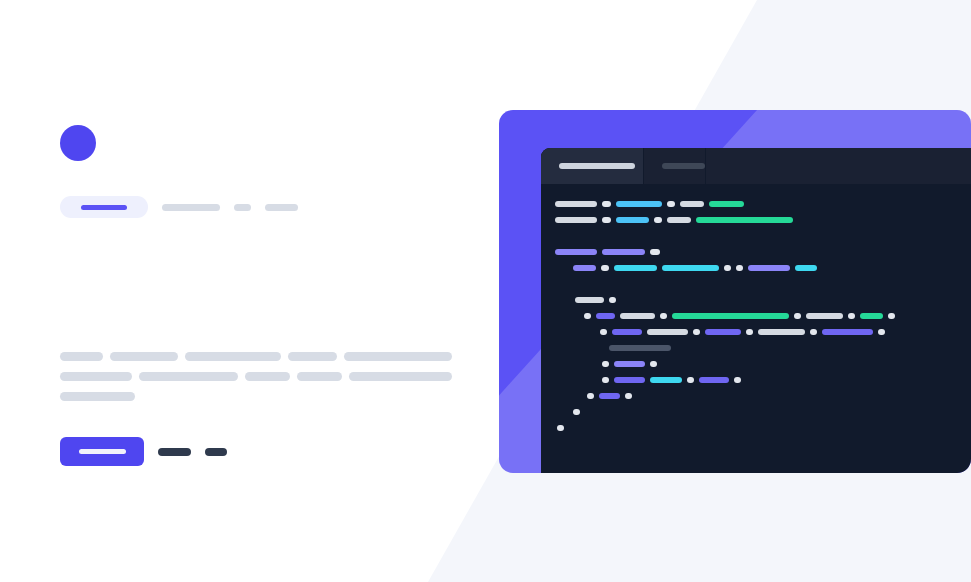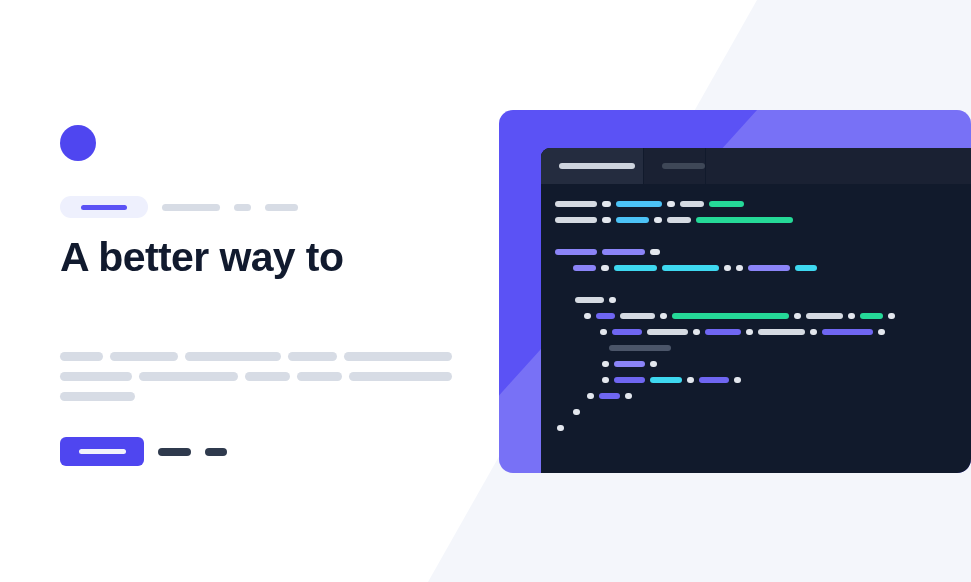--- a/index.html
+++ b/index.html
@@ -123,21 +123,21 @@
     <div class="pill-row">
       <div class="pill-badge">
         <i></i>
       </div>
       <span class="nav-bar w1"></span>
       <span class="nav-bar w2"></span>
       <span class="nav-bar w3"></span>
     </div>
 
     <h1 class="headline">
-      <span>A better way to</span><br>
+      <br>
     </h1>
 
     <div class="para" id="para">
         <div class="row">
           <span class="sk" style="width: 43px;"></span>
           <span class="sk" style="width: 68px;"></span>
           <span class="sk" style="width: 96px;"></span>
           <span class="sk" style="width: 49px;"></span>
           <span class="sk" style="width: 108px;"></span>
         </div>

